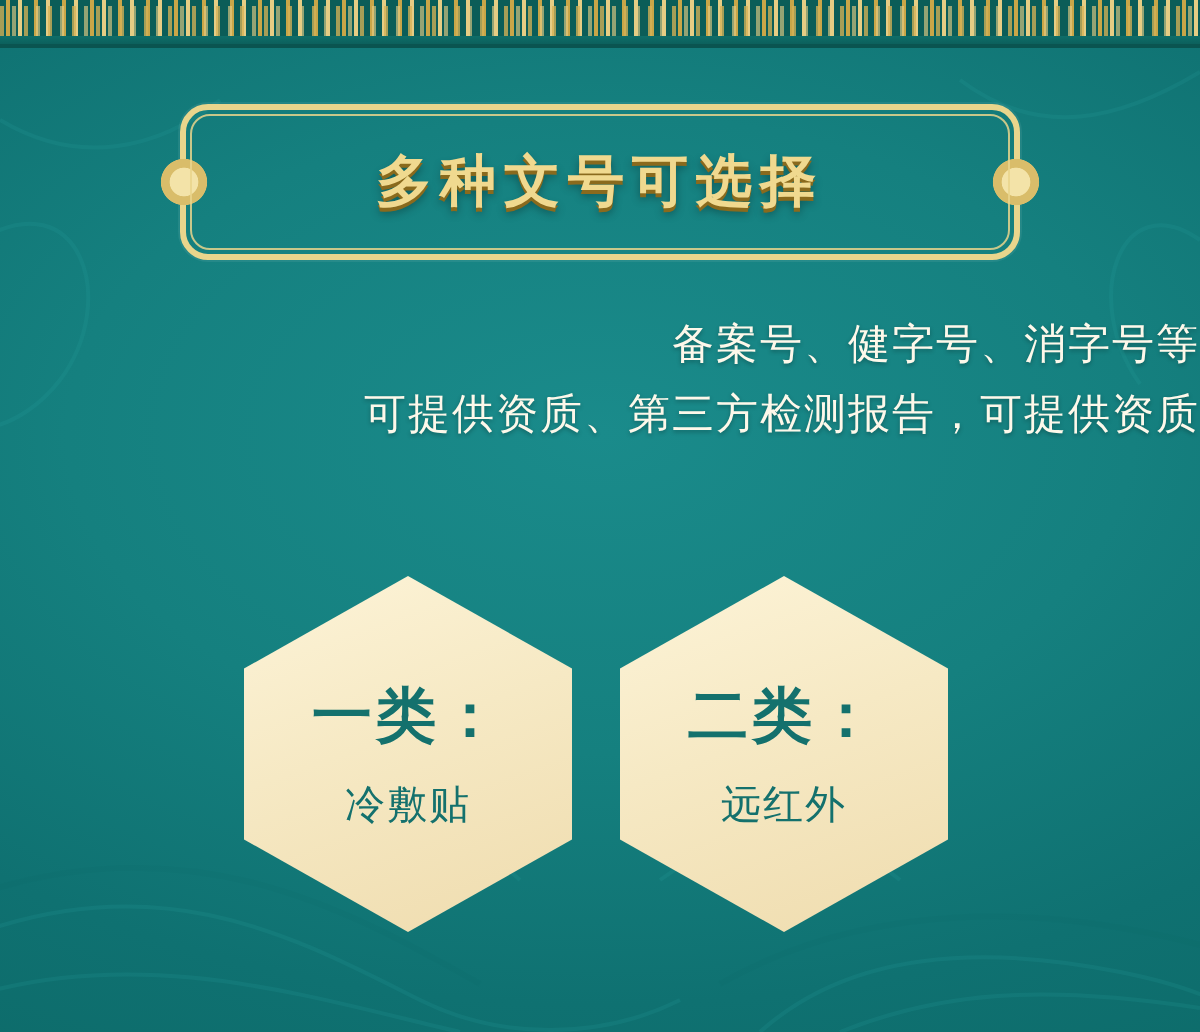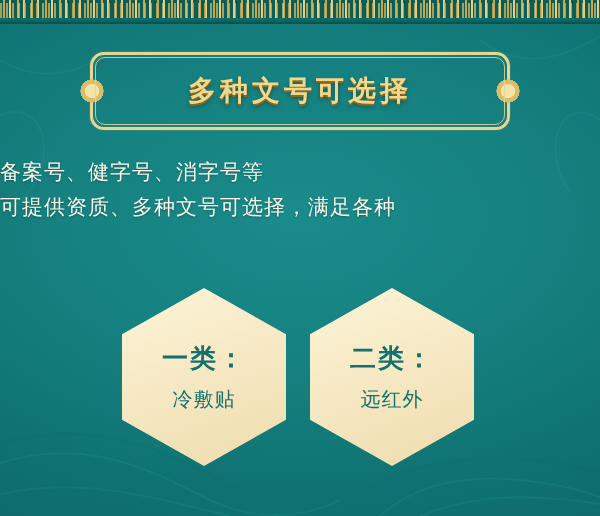--- a/index.html
+++ b/index.html
@@ -114,21 +114,21 @@
       0 2px 0 #8a6a1d,
       0 3px 4px rgba(0,0,0,0.35);
   }
 
   
   .body-text {
     position: absolute;
     top: 155px;
     left: 0;
     width: 600px;
-    text-align: left;
+    text-align: right;
     font-family: "DejaVu Serif", "Liberation Serif", serif;
     font-size: 21px;
     line-height: 35px;
     color: #fdf8ea;
     letter-spacing: 1px;
     text-shadow: 0 1px 2px rgba(0,0,0,0.28);
   }
   .body-text .line { display: block; white-space: nowrap; }
 
   
@@ -149,21 +149,21 @@
     display: flex;
     flex-direction: column;
     align-items: center;
     justify-content: center;
   }
   .hex.left { left: 122px; }
   .hex.right { left: 310px; }
   .hex-title {
     font-family: "DejaVu Serif", "Liberation Serif", serif;
     font-weight: bold;
-    font-size: 26px;
+    font-size: 30px;
     color: #14716d;
     letter-spacing: 2px;
     margin-bottom: 10px;
   }
   .hex-sub {
     font-family: "DejaVu Serif", "Liberation Serif", serif;
     font-size: 20px;
     line-height: 27px;
     color: #14716d;
     text-align: right;
@@ -200,21 +200,21 @@
   </div>
 
   <div class="title-wrap">
     <div class="title-frame-outer"></div>
     <div class="title-frame-inner"></div>
     <div class="title-text">多种文号可选择</div>
   </div>
 
   <div class="body-text">
     <span class="line">备案号、健字号、消字号等</span>
-    <span class="line">可提供资质、多种文号可选择，满足各种</span>
+    <span class="line">可提供资质、第三方检测报告，可提供资质</span>
   </div>
 
   <div class="hexes">
     <div class="hex left">
       <div class="hex-title">一类：</div>
       <div class="hex-sub">
         <span>冷敷贴</span>
       </div>
     </div>
     <div class="hex right">

